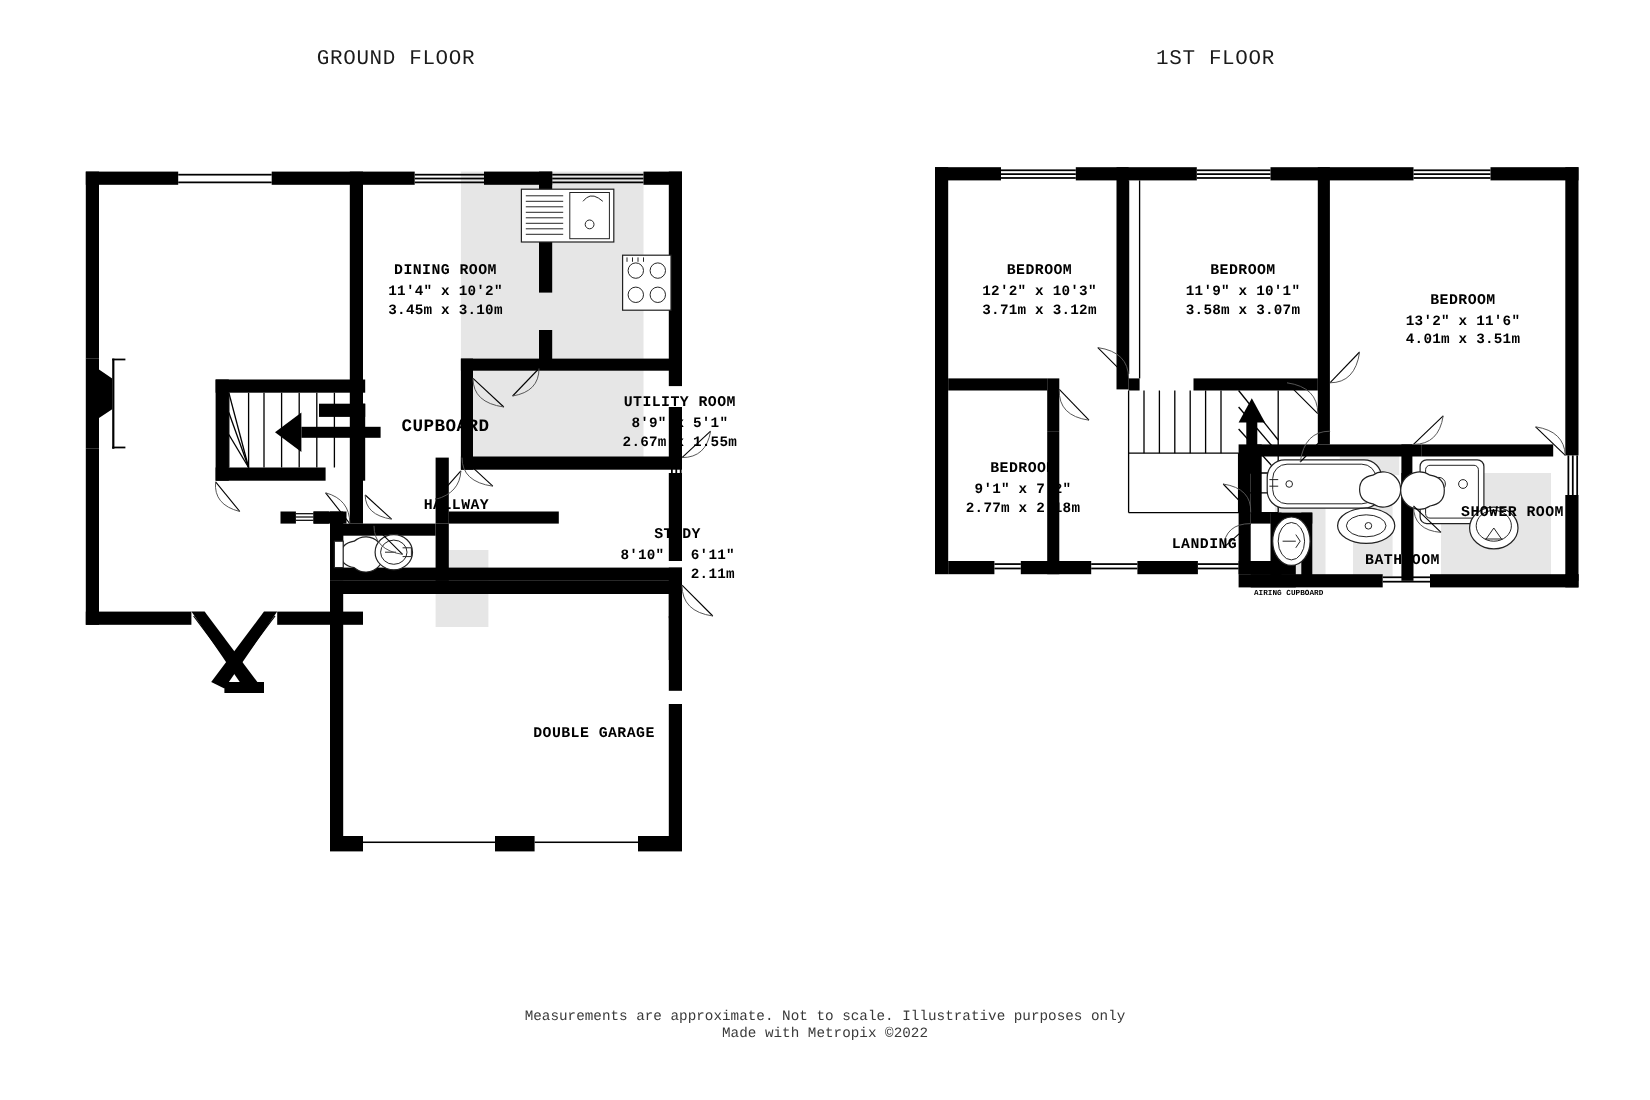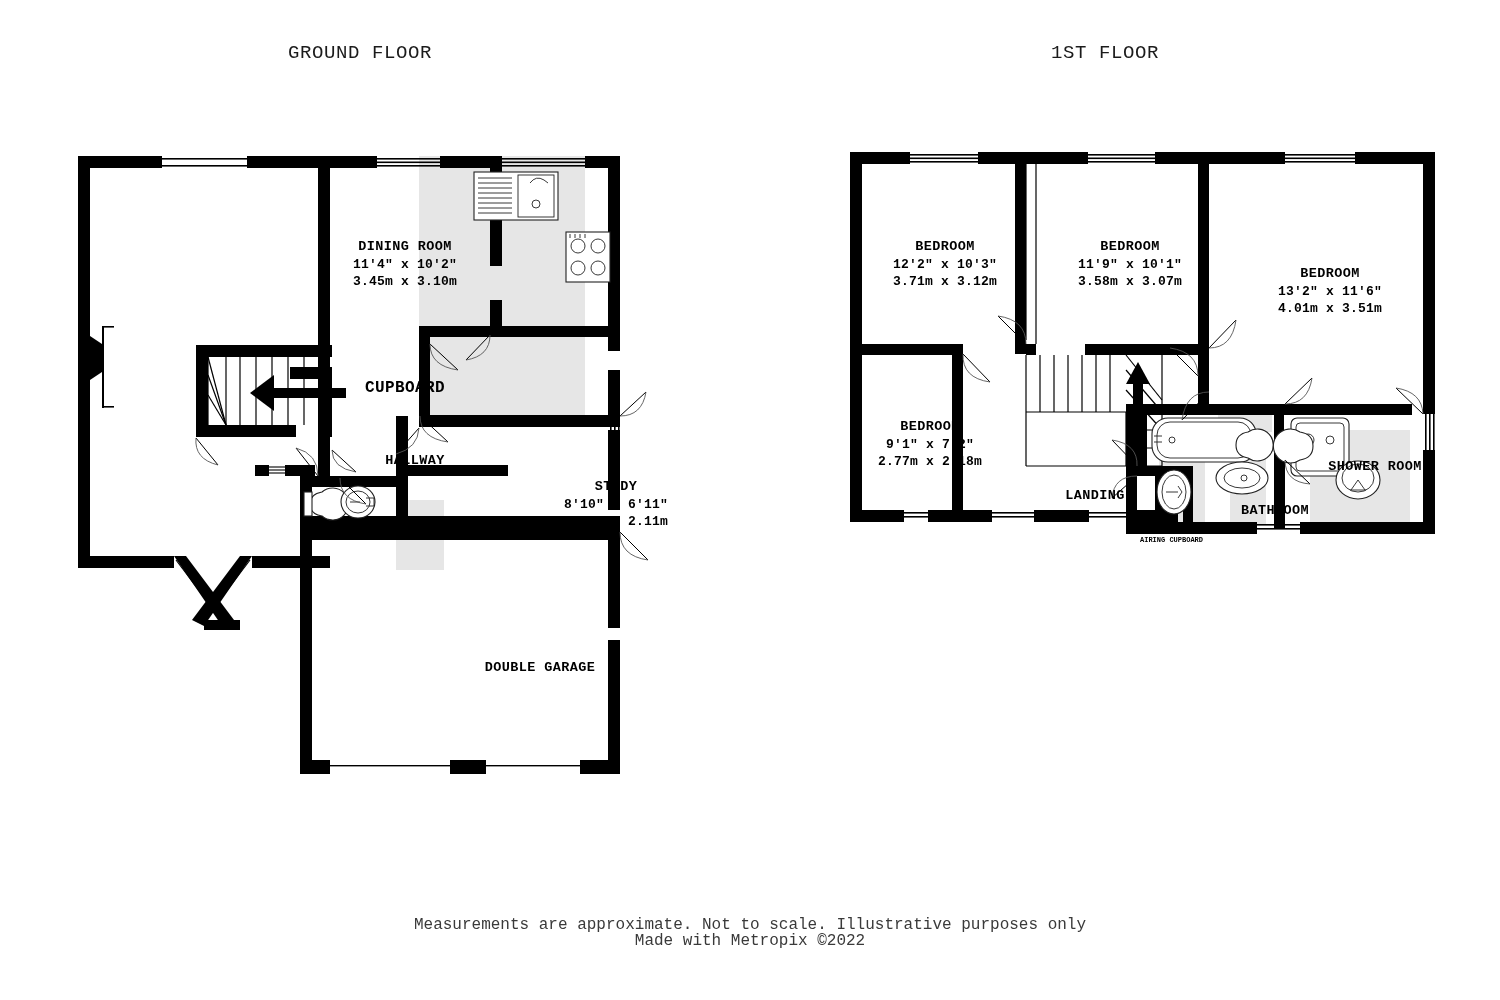--- a/index.html
+++ b/index.html
@@ -46,21 +46,21 @@
   .room-label .name { font-size: 13.5px; letter-spacing: 0.4px; }
   .room-label .dim  { font-size: 13px; letter-spacing: 0.2px; }
   .room-label.small .name { font-size: 16px; }
   .room-label.tiny .name  { font-size: 7px; letter-spacing: 0px; font-weight: bold;}
 
   .footer {
     position: absolute;
     left: 0;
     width: 1500px;
     text-align: center;
-    font-size: 16px;
+    font-size: 13px;
     color: #3a3a3a;
     font-weight: 400;
   }
   #footer-line1 { top: 916px; }
   #footer-line2 { top: 932px; }
 
   svg.plan { position: absolute; left: 0; top: 0; }
   .wall     { fill: #000000; }
   .shade    { fill: #e6e6e6; }
   .thin     { fill: none; stroke: #000000; stroke-width: 1.1; }
@@ -287,20 +287,25 @@
   </svg>
 
 
   <div class="room-label" id="lbl-dining" style="left:315px; top:238px; width:180px;">
     <div class="name">DINING ROOM</div>
     <div class="dim">11'4"  x 10'2"</div>
     <div class="dim">3.45m  x 3.10m</div>
   </div>
 
 
+  <div class="room-label" id="lbl-utility" style="left:528px; top:358px; width:180px;">
+    <div class="name">UTILITY ROOM</div>
+    <div class="dim">8'9"  x 5'1"</div>
+    <div class="dim">2.67m  x 1.55m</div>
+  </div>
 
   <div class="room-label" id="lbl-study" style="left:526px; top:478px; width:180px;">
     <div class="name">STUDY</div>
     <div class="dim">8'10"  x 6'11"</div>
     <div class="dim">2.69m  x 2.11m</div>
   </div>
 
   <div class="room-label" id="lbl-hallway" style="left:340px; top:452px; width:150px;">
     <div class="name">HALLWAY</div>
   </div>

